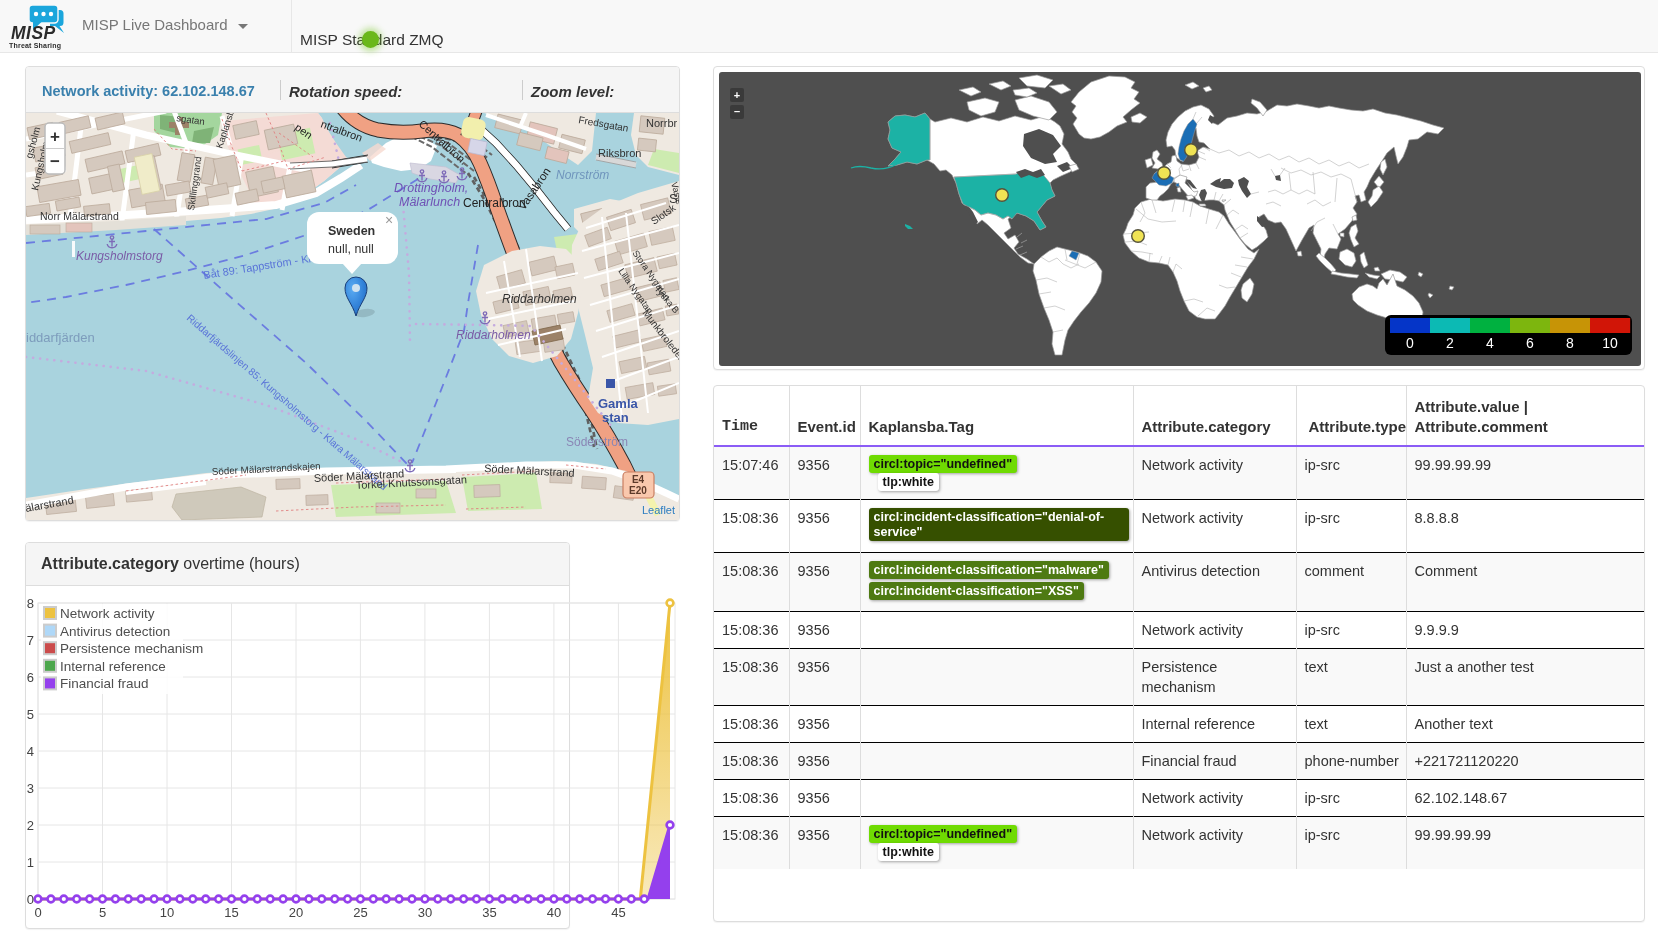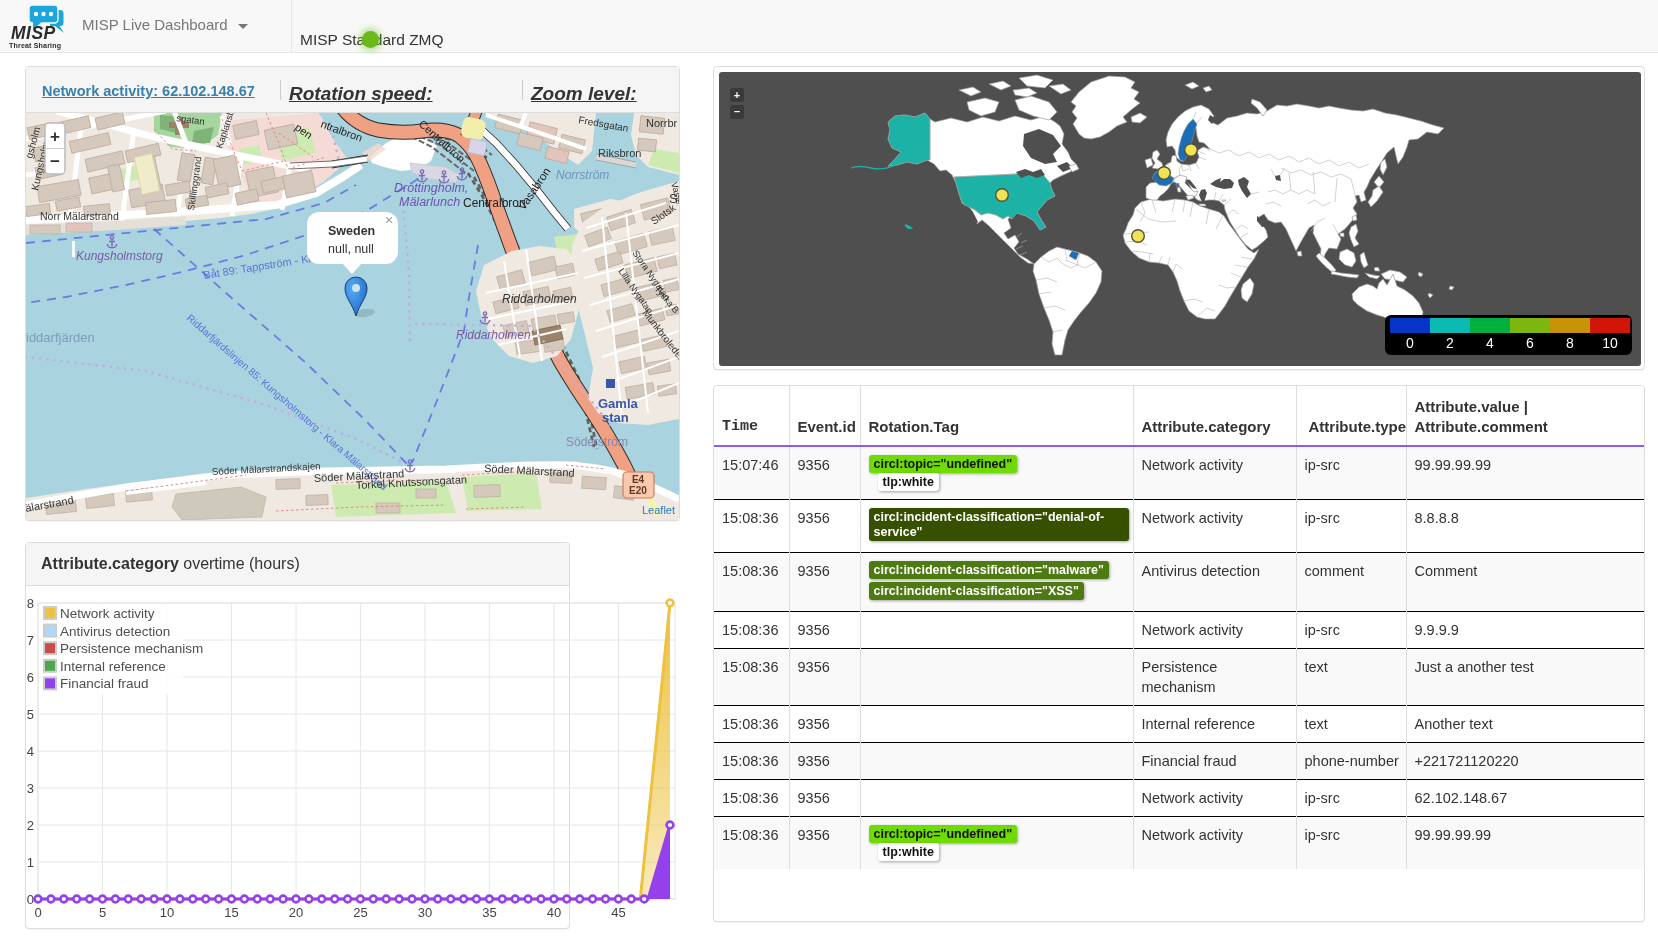--- a/index.html
+++ b/index.html
@@ -7,24 +7,24 @@
 .navbar { position:absolute; left:0; top:0; width:1658px; height:53px; background:#f8f8f8; border-bottom:1px solid #e7e7e7; }
 .navsep { position:absolute; left:291px; top:0; width:1px; height:53px; background:#e7e7e7; }
 .brandtxt { position:absolute; left:82px; top:16px; font-size:15px; color:#777; }
 .brandtxt .caret { display:inline-block; width:0; height:0; border-left:5px solid transparent; border-right:5px solid transparent; border-top:5px solid #777; margin-left:6px; vertical-align:middle; }
 .zmqtitle { position:absolute; left:300px; top:7px; font-size:15.5px; font-weight:normal; color:#333;margin-top:24px; }
 .zmqdot { position:absolute; left:362px; top:31px; width:17px; height:17px; border-radius:50%; background:#6ab81a; box-shadow:0 0 6px 3px rgba(120,200,40,.45); }
 .panel { position:absolute; background:#fff; border:1px solid #ddd; border-radius:4px; box-shadow:0 1px 1px rgba(0,0,0,.05); }
 .phead { background:#f5f5f5; border-bottom:1px solid #ddd; border-radius:3px 3px 0 0; }
 #p1 { left:25px; top:66px; width:655px; height:455px; }
 #p1 .phead { height:46px; position:relative; }
-#p1h span { position:absolute; white-space:nowrap;text-decoration:underline; }
+#p1h span { position:absolute; white-space:nowrap; }
 .na { left:16px; top:16px; color:#3a80ad; font-weight:bold; font-size:14.5px; }
 .vsep { width:1px; height:20px; background:#ccc; top:13px; }
-.lbl { font-weight:bold; font-style:italic; color:#333; font-size:19px; top:16px; }
+.lbl { font-weight:bold; font-style:italic; color:#333; font-size:15px; top:16px; }
 .sel { border:1px solid #adadad; border-radius:12px; background:linear-gradient(#fefefe,#e8e8e8); font-size:15px; font-weight:bold; color:#333; top:12px; height:16px; line-height:26px; padding:0 10px; box-shadow:0 1px 1px rgba(0,0,0,.08);margin-top:41px; }
 .sel svg { position:absolute; right:8px; top:9px; }
 #map1 { position:absolute; left:0; top:46px; width:653px; height:407px; overflow:hidden; }
 #p2 { left:25px; top:542px; width:545px; height:387px; }
 #p2 .phead { height:43px; }
 #p2h { padding:12px 15px; font-size:16px; color:#333; }
 #p3 { left:713px; top:66px; width:932px; height:304px; }
 #p4 { left:713px; top:385px; width:932px; height:537px; }
 #p4 .phead { height:39px; padding:9px 15px; font-size:15px; color:#333; }
 .checks { position:absolute; right:15px; top:7px; font-size:15px; color:#333; }
@@ -564,21 +564,21 @@
         <col style="width:71px">
         <col style="width:273px">
         <col style="width:163px">
         <col style="width:110px">
         <col style="width:238px">
       </colgroup>
     <thead>
         <tr>
       <th style="padding-top:31px;font-family:Liberation Mono, monospace;">Time</th>
           <th style="padding-top:31px;">Event.id</th>
-          <th style="padding-top:31px;">Rotation.Tag</th>
+          <th style="padding-top:31px;">Kaplansba.Tag</th>
           <th style="padding-top:31px;">Attribute.category</th>
           <th style="padding-top:31px;padding-left:12px;">Attribute.type</th>
           <th style="padding-top:11px;">Attribute.value |<br>Attribute.comment</th>
     </tr>
       </thead>
     <tbody>
       <tr class="odd">
           <td>15:07:46</td>
           <td>9356</td>
           <td style="line-height:18px;"><span class="tag tg1" style="margin-bottom:0">circl:topic="undefined"</span><br><span class="tag tgw" style="margin-bottom:0">tlp:white</span></td>

